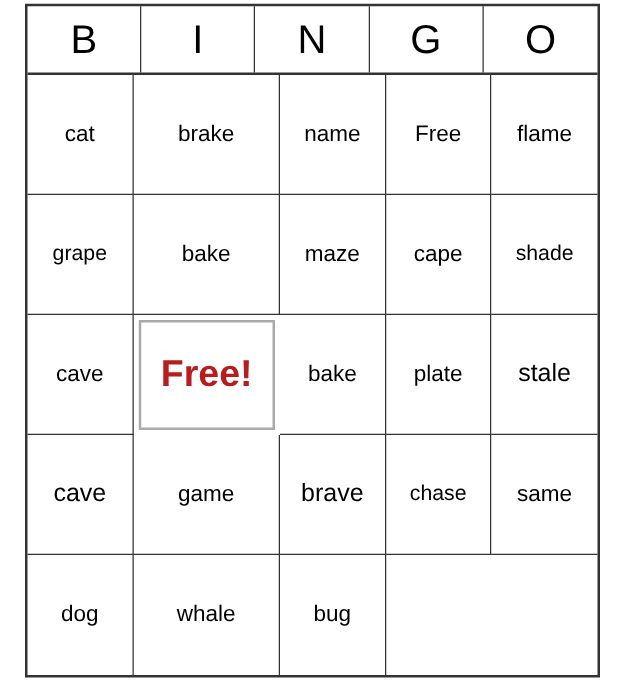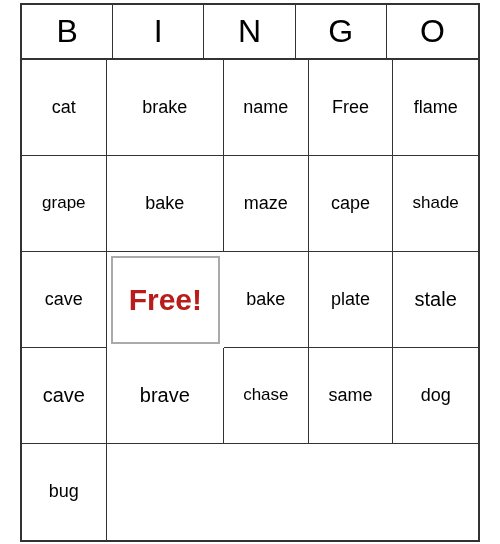--- a/index.html
+++ b/index.html
@@ -96,19 +96,21 @@
       <div class="cell">bake</div>
       <div class="cell">maze</div>
       <div class="cell">cape</div>
       <div class="cell" style="font-size: 17px;">shade</div>
       <div class="cell">cave</div>
       <div class="cell free-cell">Free!</div>
       <div class="cell">bake</div>
       <div class="cell">plate</div>
       <div class="cell" style="font-size: 20px;">stale</div>
       <div class="cell" style="font-size: 20px;">cave</div>
+      <div class="cell">game</div>
       <div class="cell" style="font-size: 20px;">brave</div>
       <div class="cell" style="font-size: 17px;">chase</div>
       <div class="cell">same</div>
       <div class="cell">dog</div>
+      <div class="cell">whale</div>
       <div class="cell">bug</div>
     </div>
 </div>
 
 </body></html>

